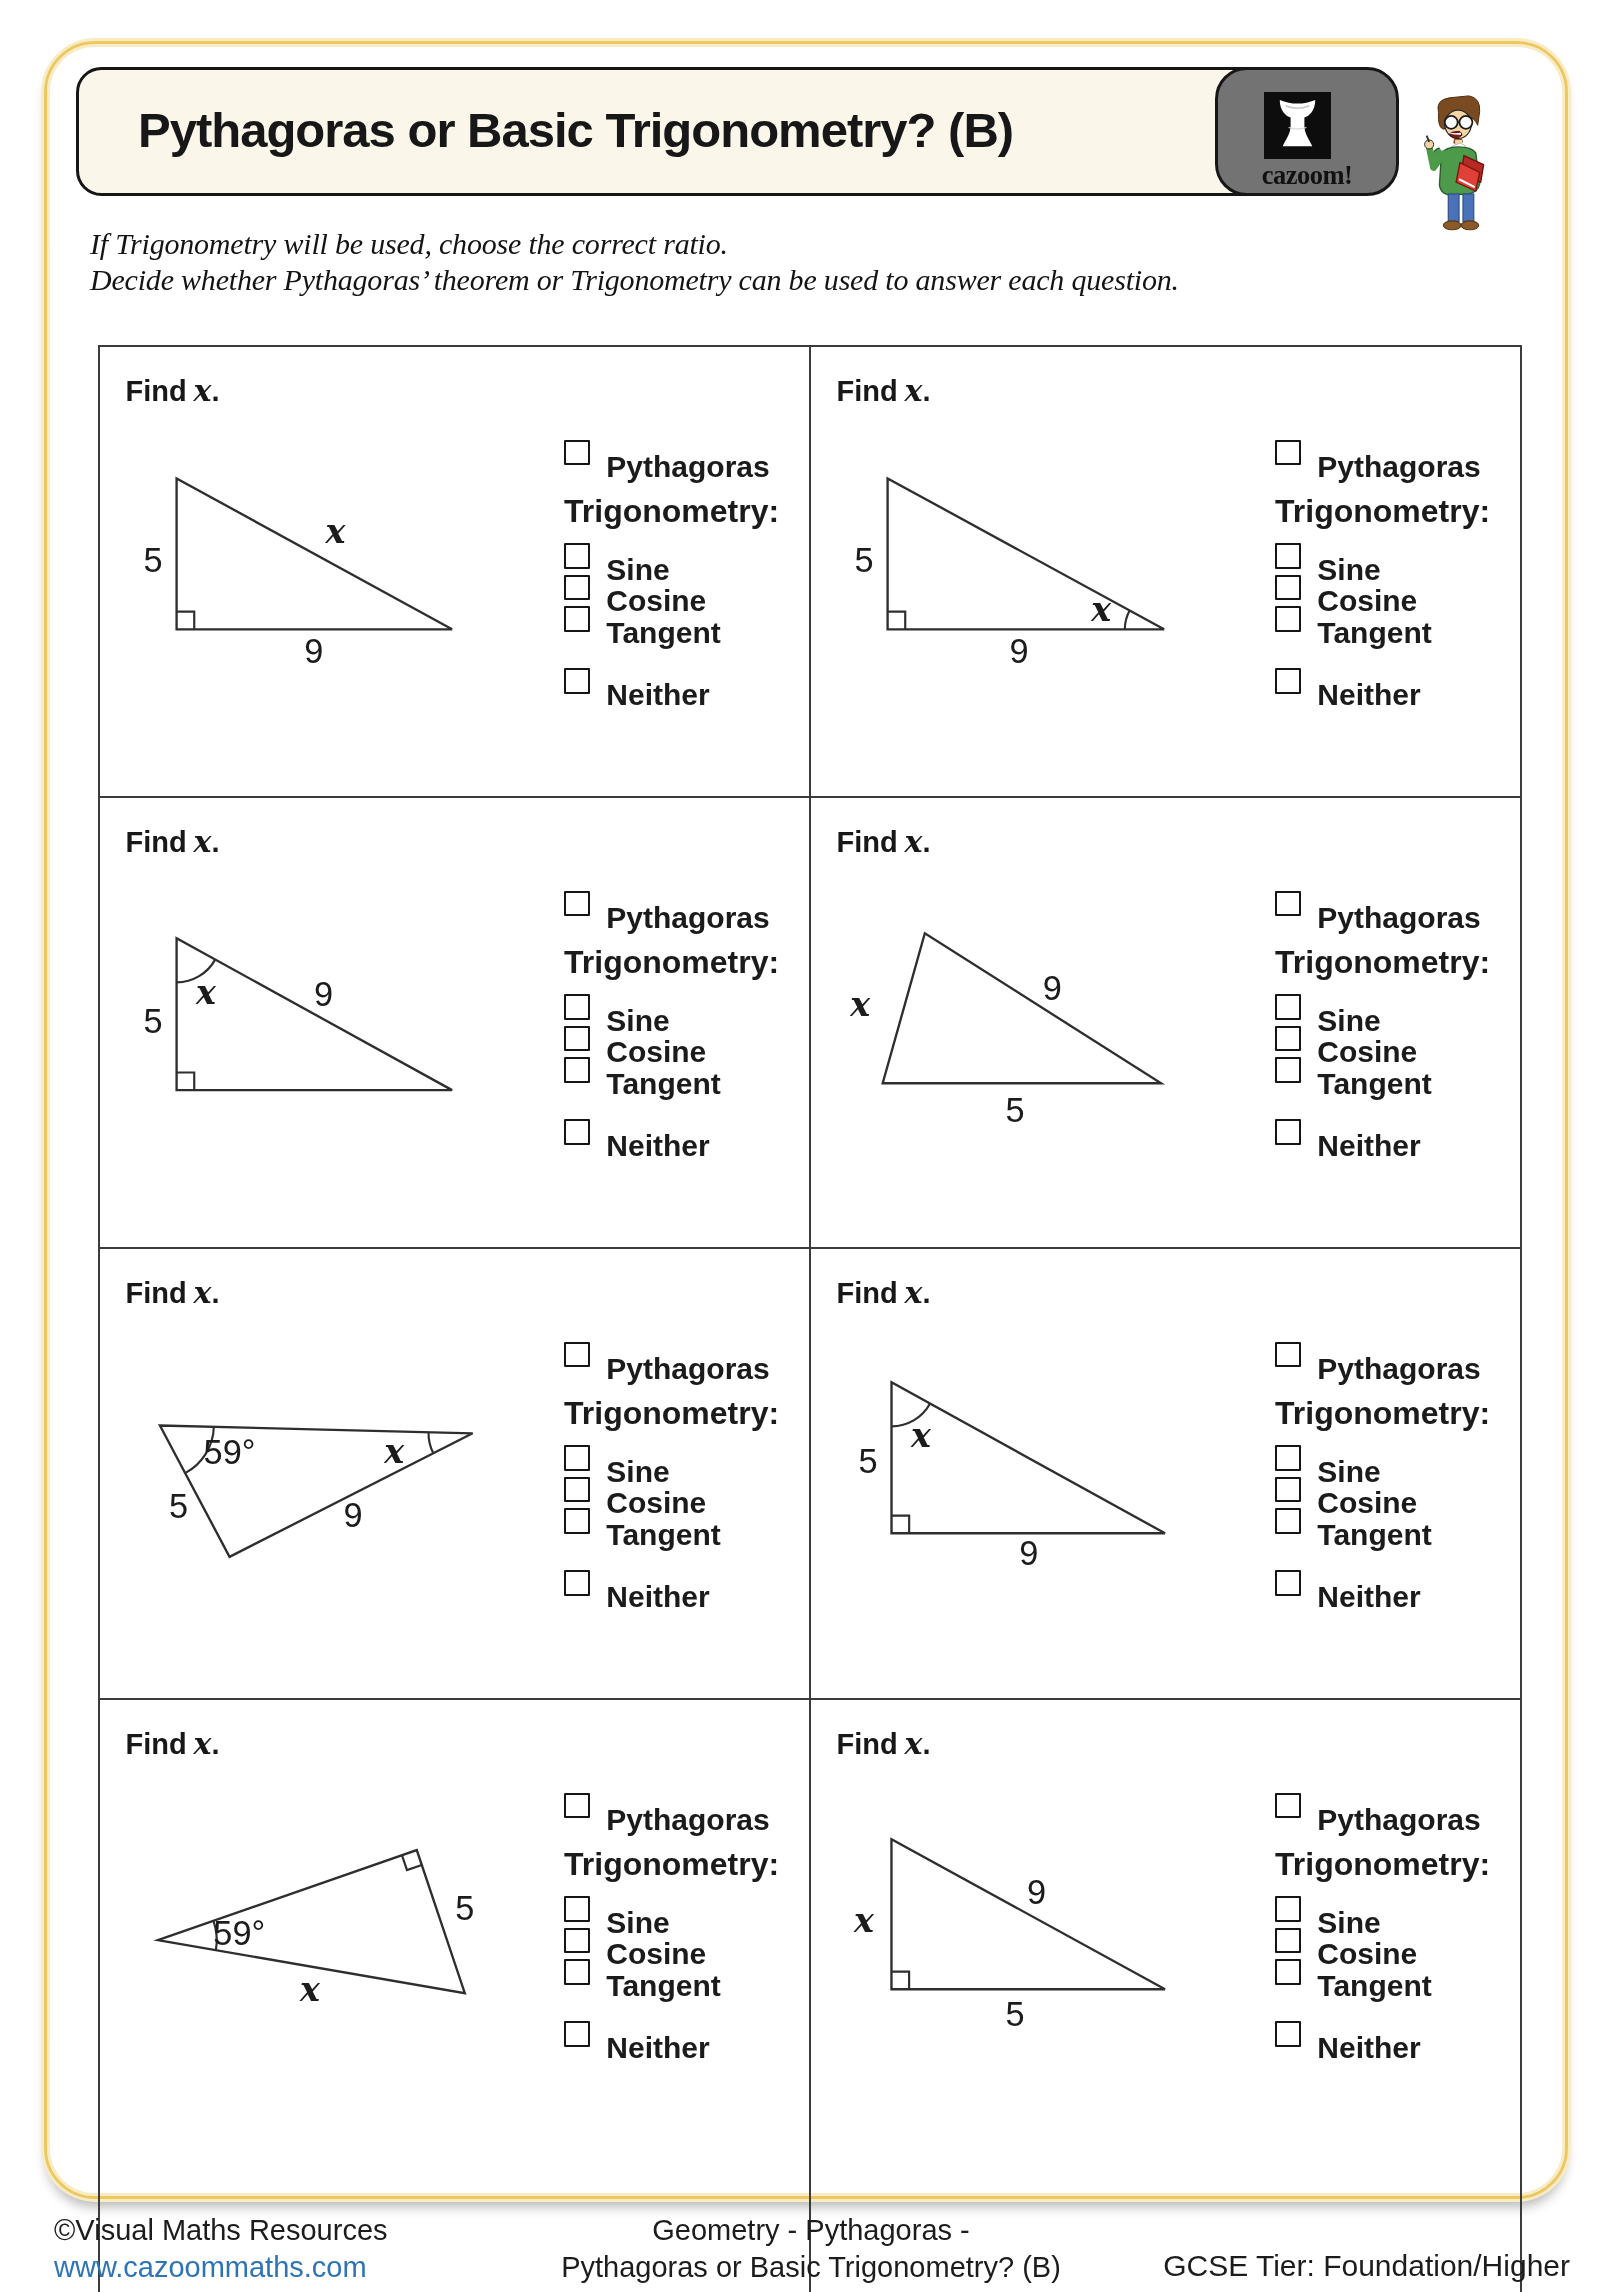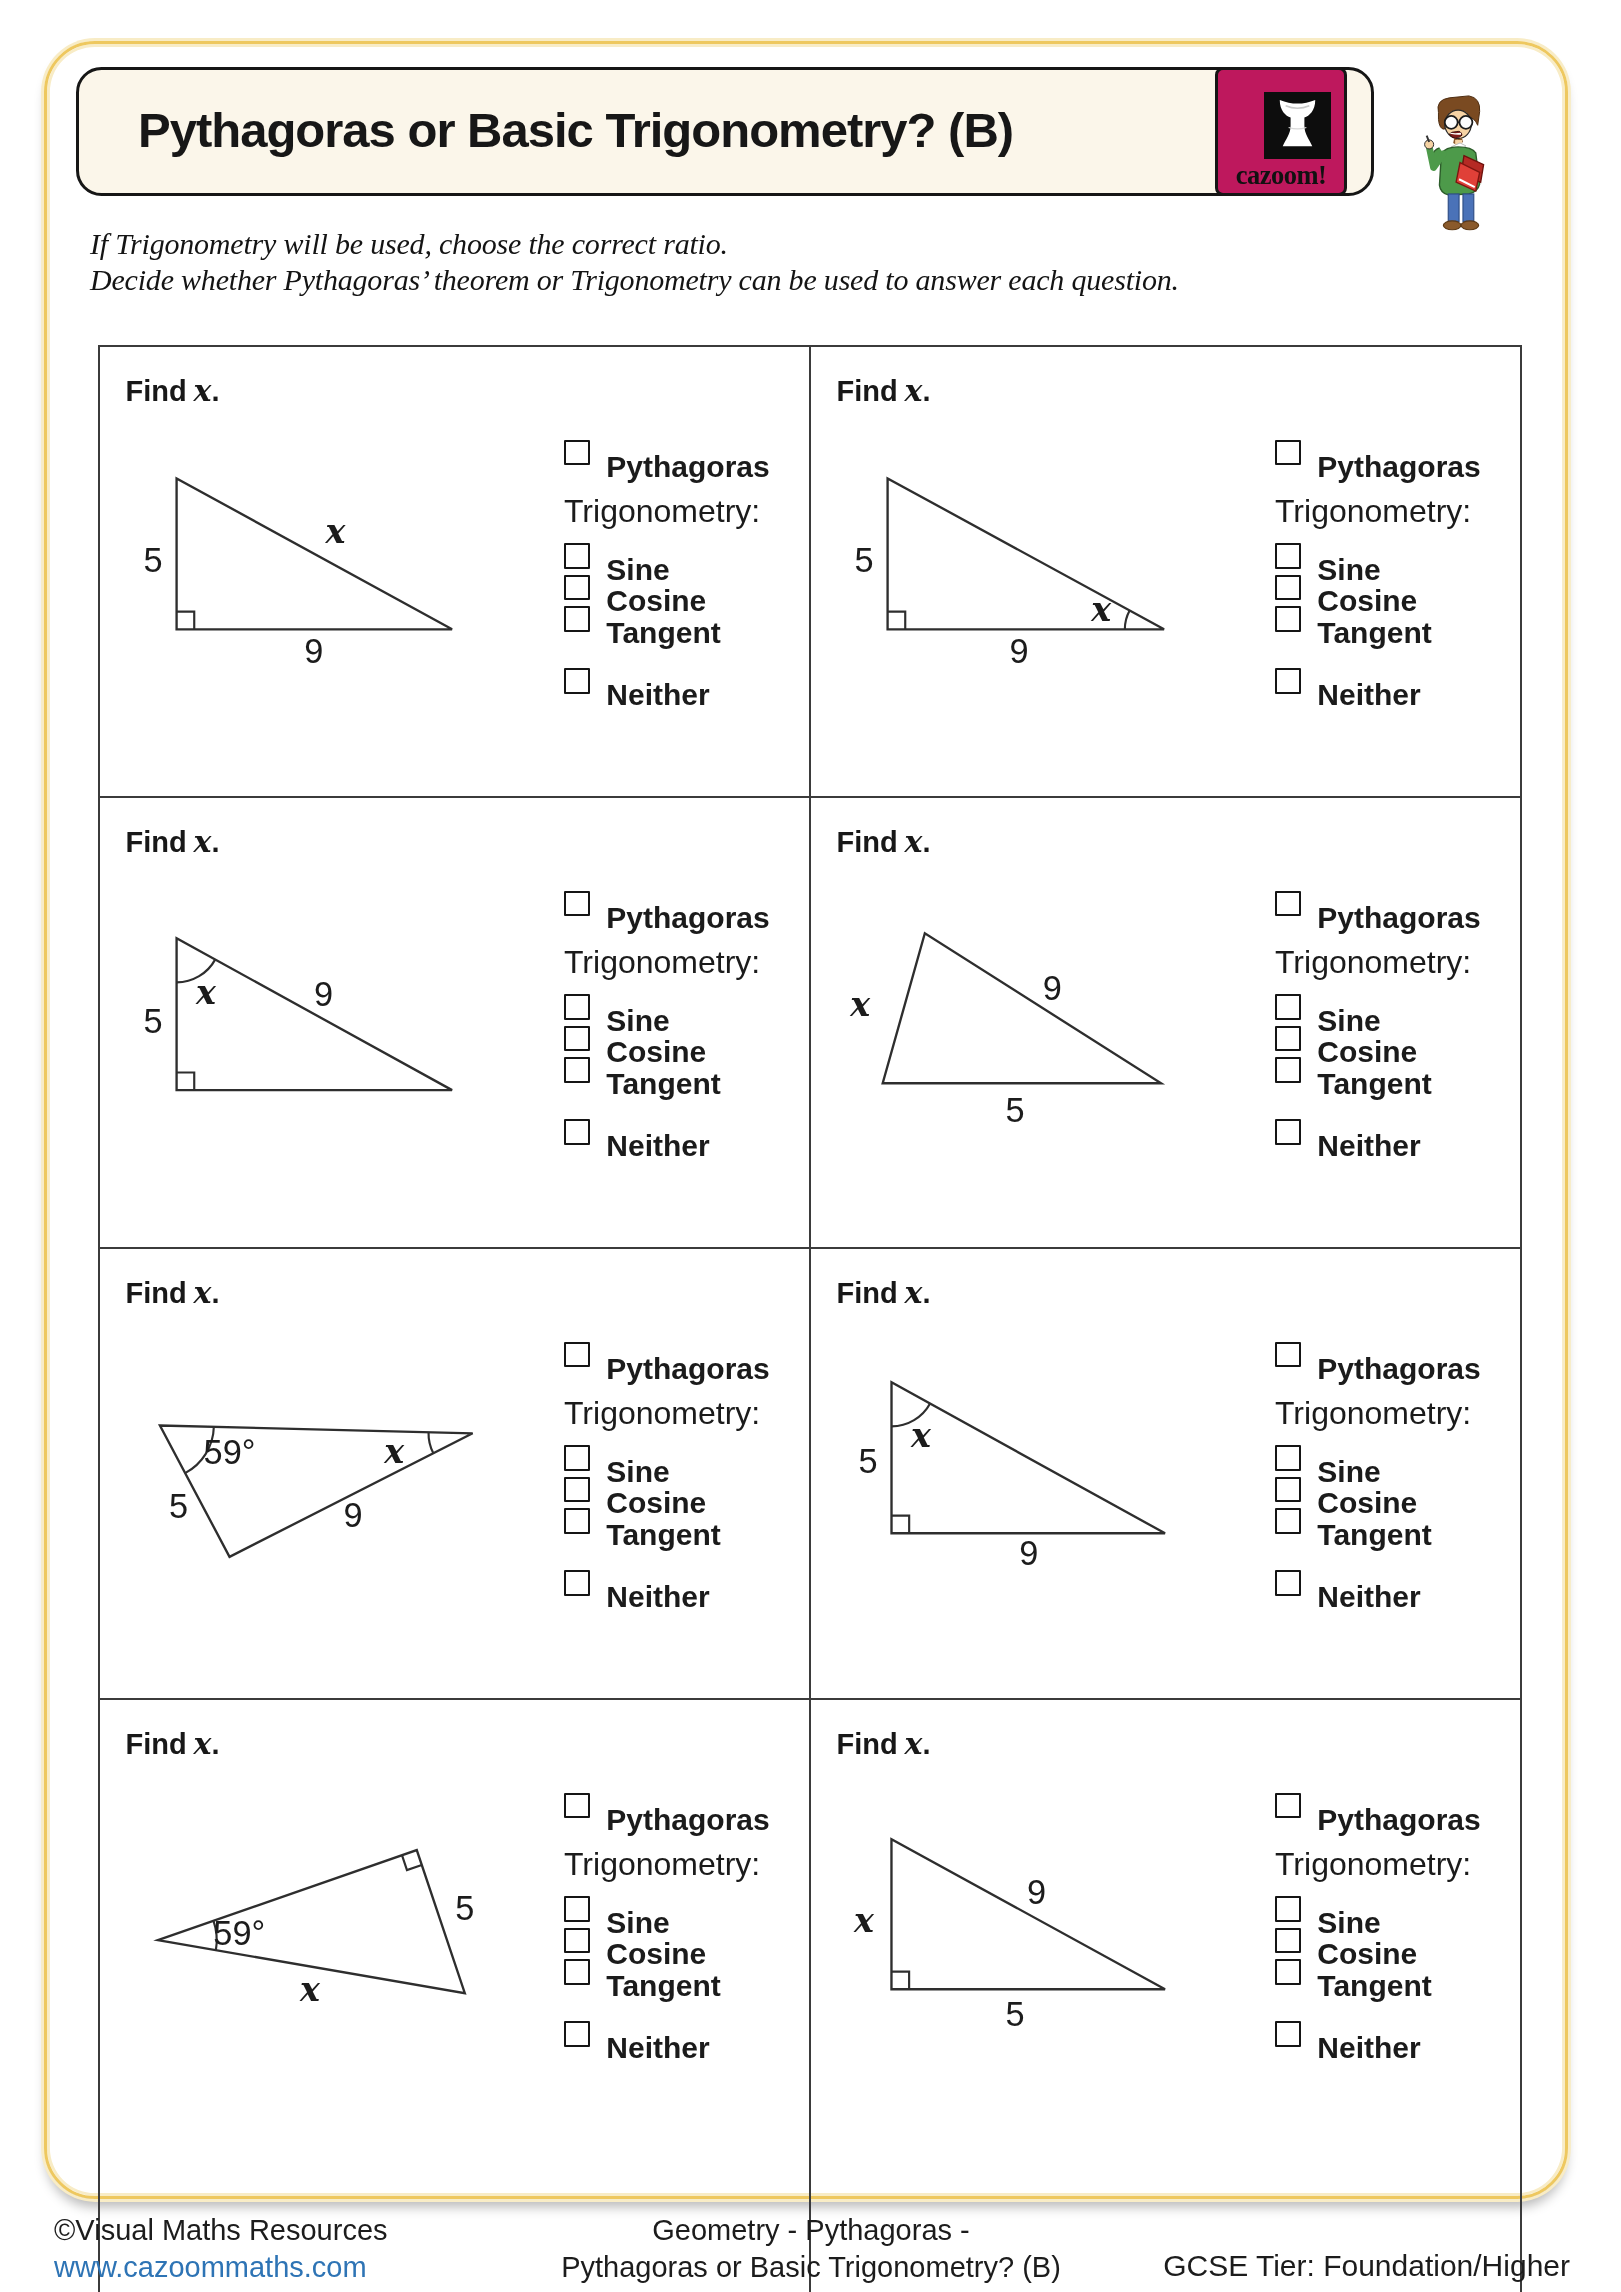--- a/index.html
+++ b/index.html
@@ -9,22 +9,22 @@
   
   .gold-frame{position:absolute;left:44px;top:41px;width:1518px;height:2152px;
       border:3.9px solid #eec85f;border-radius:51px;
       box-shadow:0 0 0 2.9px #f8ecc6, inset 0 0 0 2.9px #f8ecc6, 0 9.8px 11.8px -2px rgba(0,0,0,.28);}
 
   
   .title-box{position:absolute;left:76px;top:67px;width:1298px;height:129px;background:#fbf6ea;
       border:3.4px solid #161616;border-radius:25.5px;box-sizing:border-box;}
   .title-box h1{position:absolute;left:59px;top:50%;transform:translateY(-54%);margin:0;
       font-size:49px;font-weight:700;letter-spacing:-1px;color:#171717;white-space:nowrap;}
-  .logo-box{position:absolute;left:1215px;top:67px;width:132px;height:129px;background:#be185d;
-      border:3.4px solid #161616;border-radius:8px;box-sizing:border-box;}
+  .logo-box{position:absolute;left:1215px;top:67px;width:184px;height:129px;background:#737373;
+      border:3.4px solid #161616;border-radius:32px;box-sizing:border-box;}
   .logo-mark{position:absolute;left:46px;top:21.6px;}
   .logo-text{position:absolute;left:0;width:100%;top:90px;text-align:center;
       font-family:"Liberation Serif",serif;font-weight:700;font-size:26.5px;letter-spacing:-0.5px;color:#111;}
   .teacher{position:absolute;left:1411px;top:51px;}
 
   
   .instructions{position:absolute;left:90px;top:226px;font-family:"Liberation Serif",serif;
       font-style:italic;font-size:30px;line-height:36px;letter-spacing:-0.2px;color:#141414;}
 
   
@@ -43,21 +43,21 @@
   .tri polygon{stroke-width:2.4;}
   .tri path{stroke-width:2.2;}
   .num{font-family:"Liberation Sans",sans-serif;font-size:35px;font-weight:400;fill:#1c1c1c;}
   .varx{font-family:"DejaVu Serif",serif;font-style:italic;font-weight:700;font-size:34px;fill:#1c1c1c;}
 
   
   .opts{position:absolute;left:464px;top:92px;width:235px;}
   .row{display:flex;align-items:center;height:27.4px;cursor:pointer;}
   .cb{display:inline-block;width:21.6px;height:21.6px;border:2.9px solid #151515;border-radius:1px;background:#fff;flex:0 0 auto;}
   .lbl{margin-left:16.7px;font-size:30px;font-weight:700;color:#1b1b1b;transform:translateY(-2px);white-space:nowrap;margin-top:32px;}
-  .trig-head{margin-top:27.4px;height:35px;line-height:35px;font-size:32px;font-weight:400;color:#1b1b1b;}
+  .trig-head{margin-top:27.4px;height:35px;line-height:35px;font-size:32px;font-weight:700;color:#1b1b1b;}
   .row.sine{margin-top:13.7px;}
   .row.cosine,.row.tangent{margin-top:3.9px;}
   .row.neither{margin-top:35px;}
 
   
   .f-left{position:absolute;left:54px;top:2212px;font-size:29px;line-height:37px;color:#1c1c1c;}
   .f-left a{color:#2e74b5;cursor:pointer;}
   .f-center{position:absolute;left:517px;top:2212px;width:588px;text-align:center;font-size:29px;line-height:37px;color:#1c1c1c;}
   .f-right{position:absolute;right:51px;top:2249px;font-size:30px;color:#1c1c1c;}
 </style>

